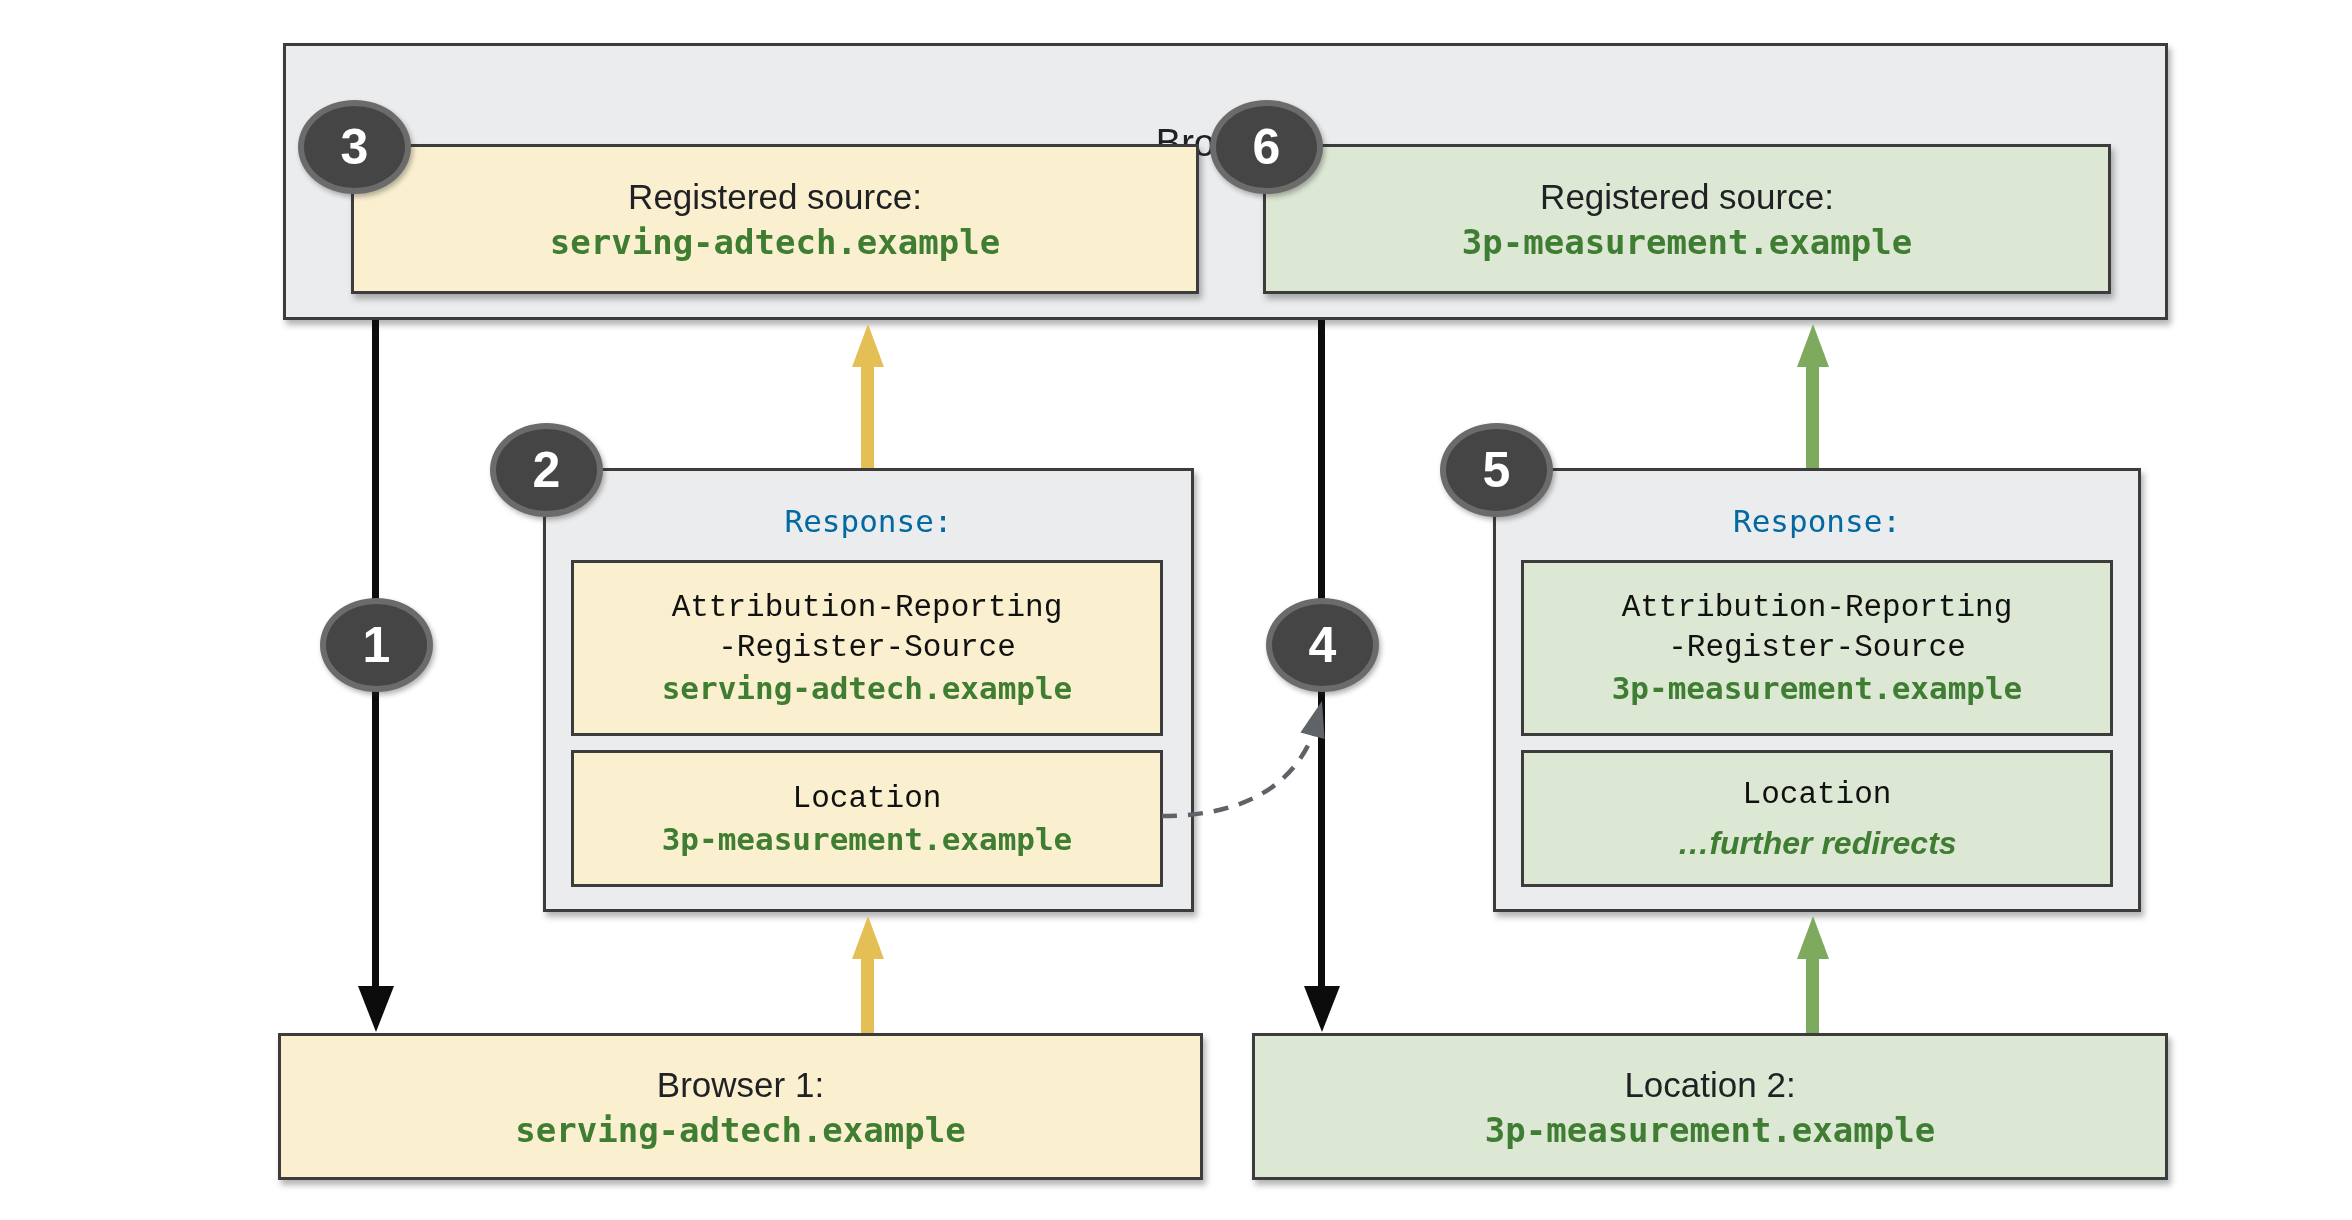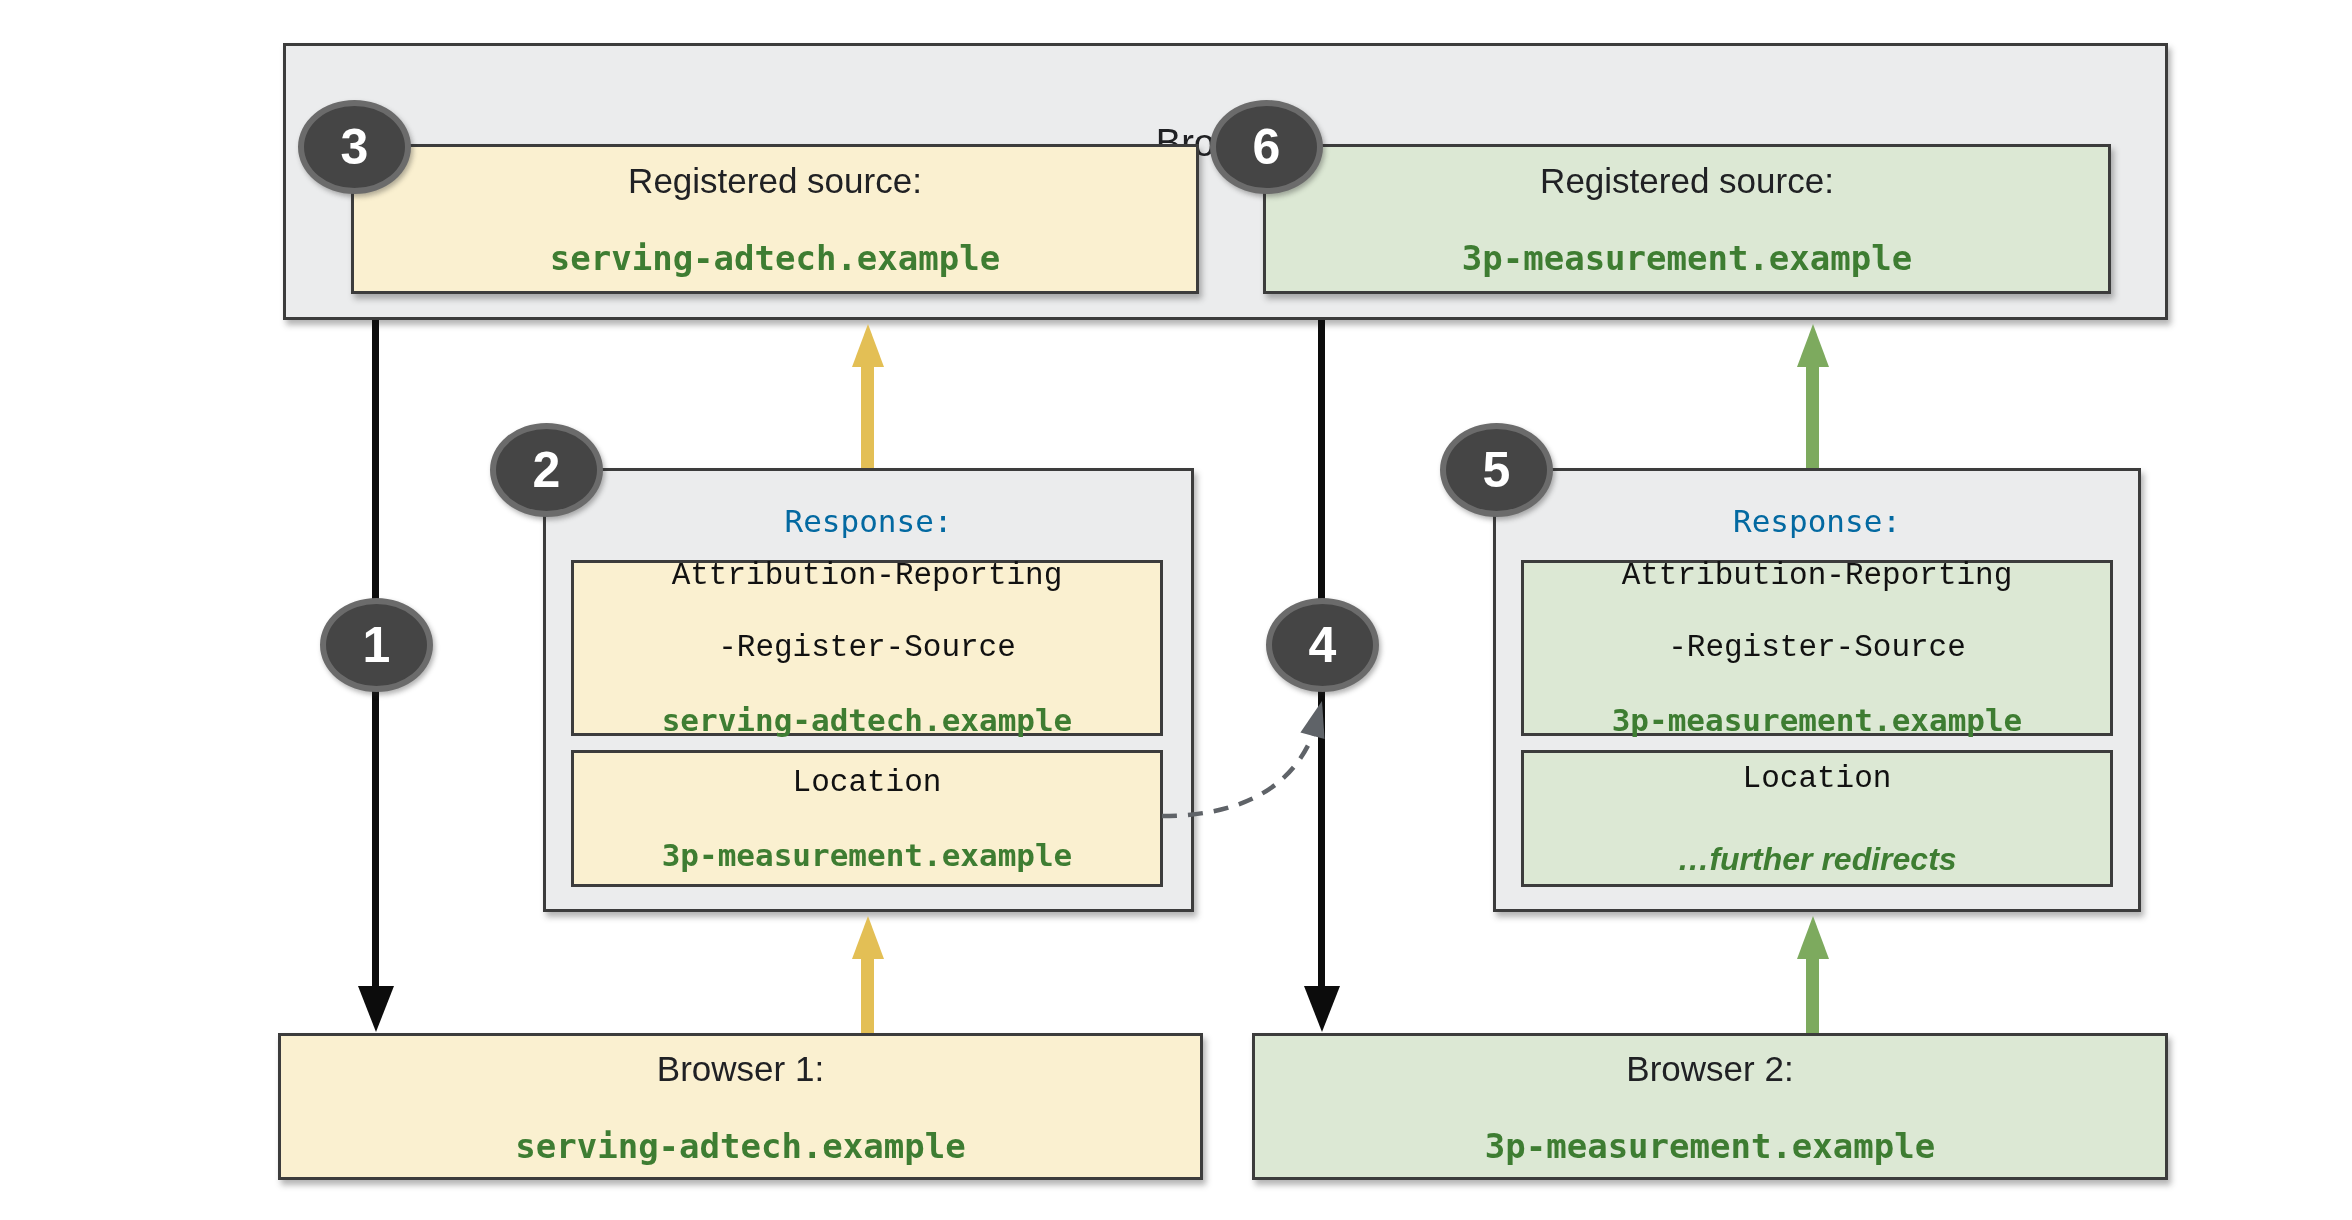--- a/index.html
+++ b/index.html
@@ -24,21 +24,20 @@
   .green-box  { background: #dce8d4; }
 
   .center-stack {
     display: flex;
     flex-direction: column;
     align-items: center;
     justify-content: center;
     text-align: center;
     width: 100%;
     height: 100%;
-    gap: 32px;
   }
 
   .sans-label {
     font-family: "Liberation Sans", sans-serif;
     font-size: 35px;
     color: #202124;
     line-height: 46px;
   }
   .mono-text {
     font-family: Liberation Mono, monospace;
@@ -193,21 +192,21 @@
 
   <div class="box yellow-box" style="left:278px; top:1033px; width:925px; height:147px;">
     <div class="center-stack">
       <div class="sans-label">Browser 1:</div>
       <div class="mono-value">serving-adtech.example</div>
     </div>
   </div>
 
   <div class="box green-box" style="left:1252px; top:1033px; width:916px; height:147px;">
     <div class="center-stack">
-      <div class="sans-label">Browser 2:</div>
+      <div class="sans-label">Location 2:</div>
       <div class="mono-value">3p-measurement.example</div>
     </div>
   </div>
 
   <div class="shaft shaft-black" style="left:372px; top:320px; height:670px;"></div>
   <div class="head head-down-black" style="left:358px; top:986px;"></div>
 
   <div class="shaft shaft-black" style="left:1318px; top:320px; height:670px;"></div>
   <div class="head head-down-black" style="left:1304px; top:986px;"></div>
 

